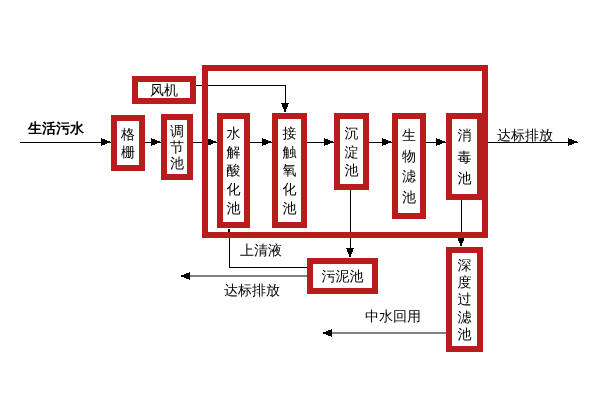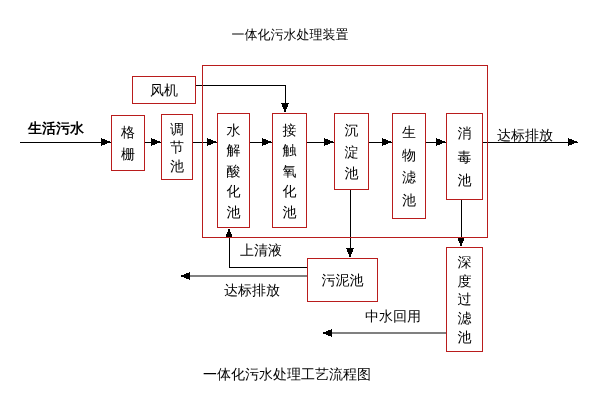--- a/index.html
+++ b/index.html
@@ -3,21 +3,21 @@
 <meta charset="utf-8">
 <style>
   html,body{margin:0;padding:0;background:#fff;}
   #stage{
     position:relative;width:600px;height:400px;background:#ffffff;
     font-family:"DejaVu Sans","Liberation Sans",sans-serif;
     color:#000;overflow:hidden;
   }
   #connectors{position:absolute;left:0;top:0;width:600px;height:400px;}
   .box{
-    position:absolute;box-sizing:border-box;border:1px solid #b91c1c;background:#fff;
+    position:absolute;box-sizing:border-box;border:6px solid #b91c1c;background:#fff;
     display:flex;align-items:center;justify-content:center;
     font-size:14px;line-height:1;
   }
   .box.container{background:transparent;z-index:0;}
   .vtext{flex-direction:column;}
   .vtext span{display:block;}
   .vtext{justify-content:space-evenly;padding:2px 0;}
   .label{
     position:absolute;font-size:14px;line-height:1;white-space:nowrap;
   }
@@ -141,42 +141,40 @@
         <span>滤</span>
         <span>池</span>
       </div>
 
     <div class="box vtext" style="left:446px;top:113px;width:37px;height:87px;">
         <span>消</span>
         <span>毒</span>
         <span>池</span>
       </div>
 
-    <div class="box" style="left:307px;top:258px;width:71px;height:44px;">
+    <div class="box" style="left:307px;top:258px;width:71px;height:36px;">
       <span>污泥池</span>
     </div>
 
     <div class="box vtext" style="left:446px;top:247px;width:37px;height:105px;">
         <span>深</span>
         <span>度</span>
         <span>过</span>
         <span>滤</span>
         <span>池</span>
       </div>
   </div>
 
   <div class="labels">
-    <div class="label center" style="left:200px;top:28px;width:180px;font-size:13px;">一体化污水处理装置</div>
 
     <div class="label" style="left:28px;top:121px;font-weight:bold;">生活污水</div>
 
     <div class="label" style="left:497px;top:128px;">达标排放</div>
 
     <div class="label" style="left:240px;top:243px;">上清液</div>
 
     <div class="label" style="left:224px;top:283px;">达标排放</div>
 
     <div class="label" style="left:365px;top:309px;">中水回用</div>
 
-    <div class="label center" style="left:197px;top:367px;width:180px;">一体化污水处理工艺流程图</div>
   </div>
 
 </div>
 
 </body></html>

